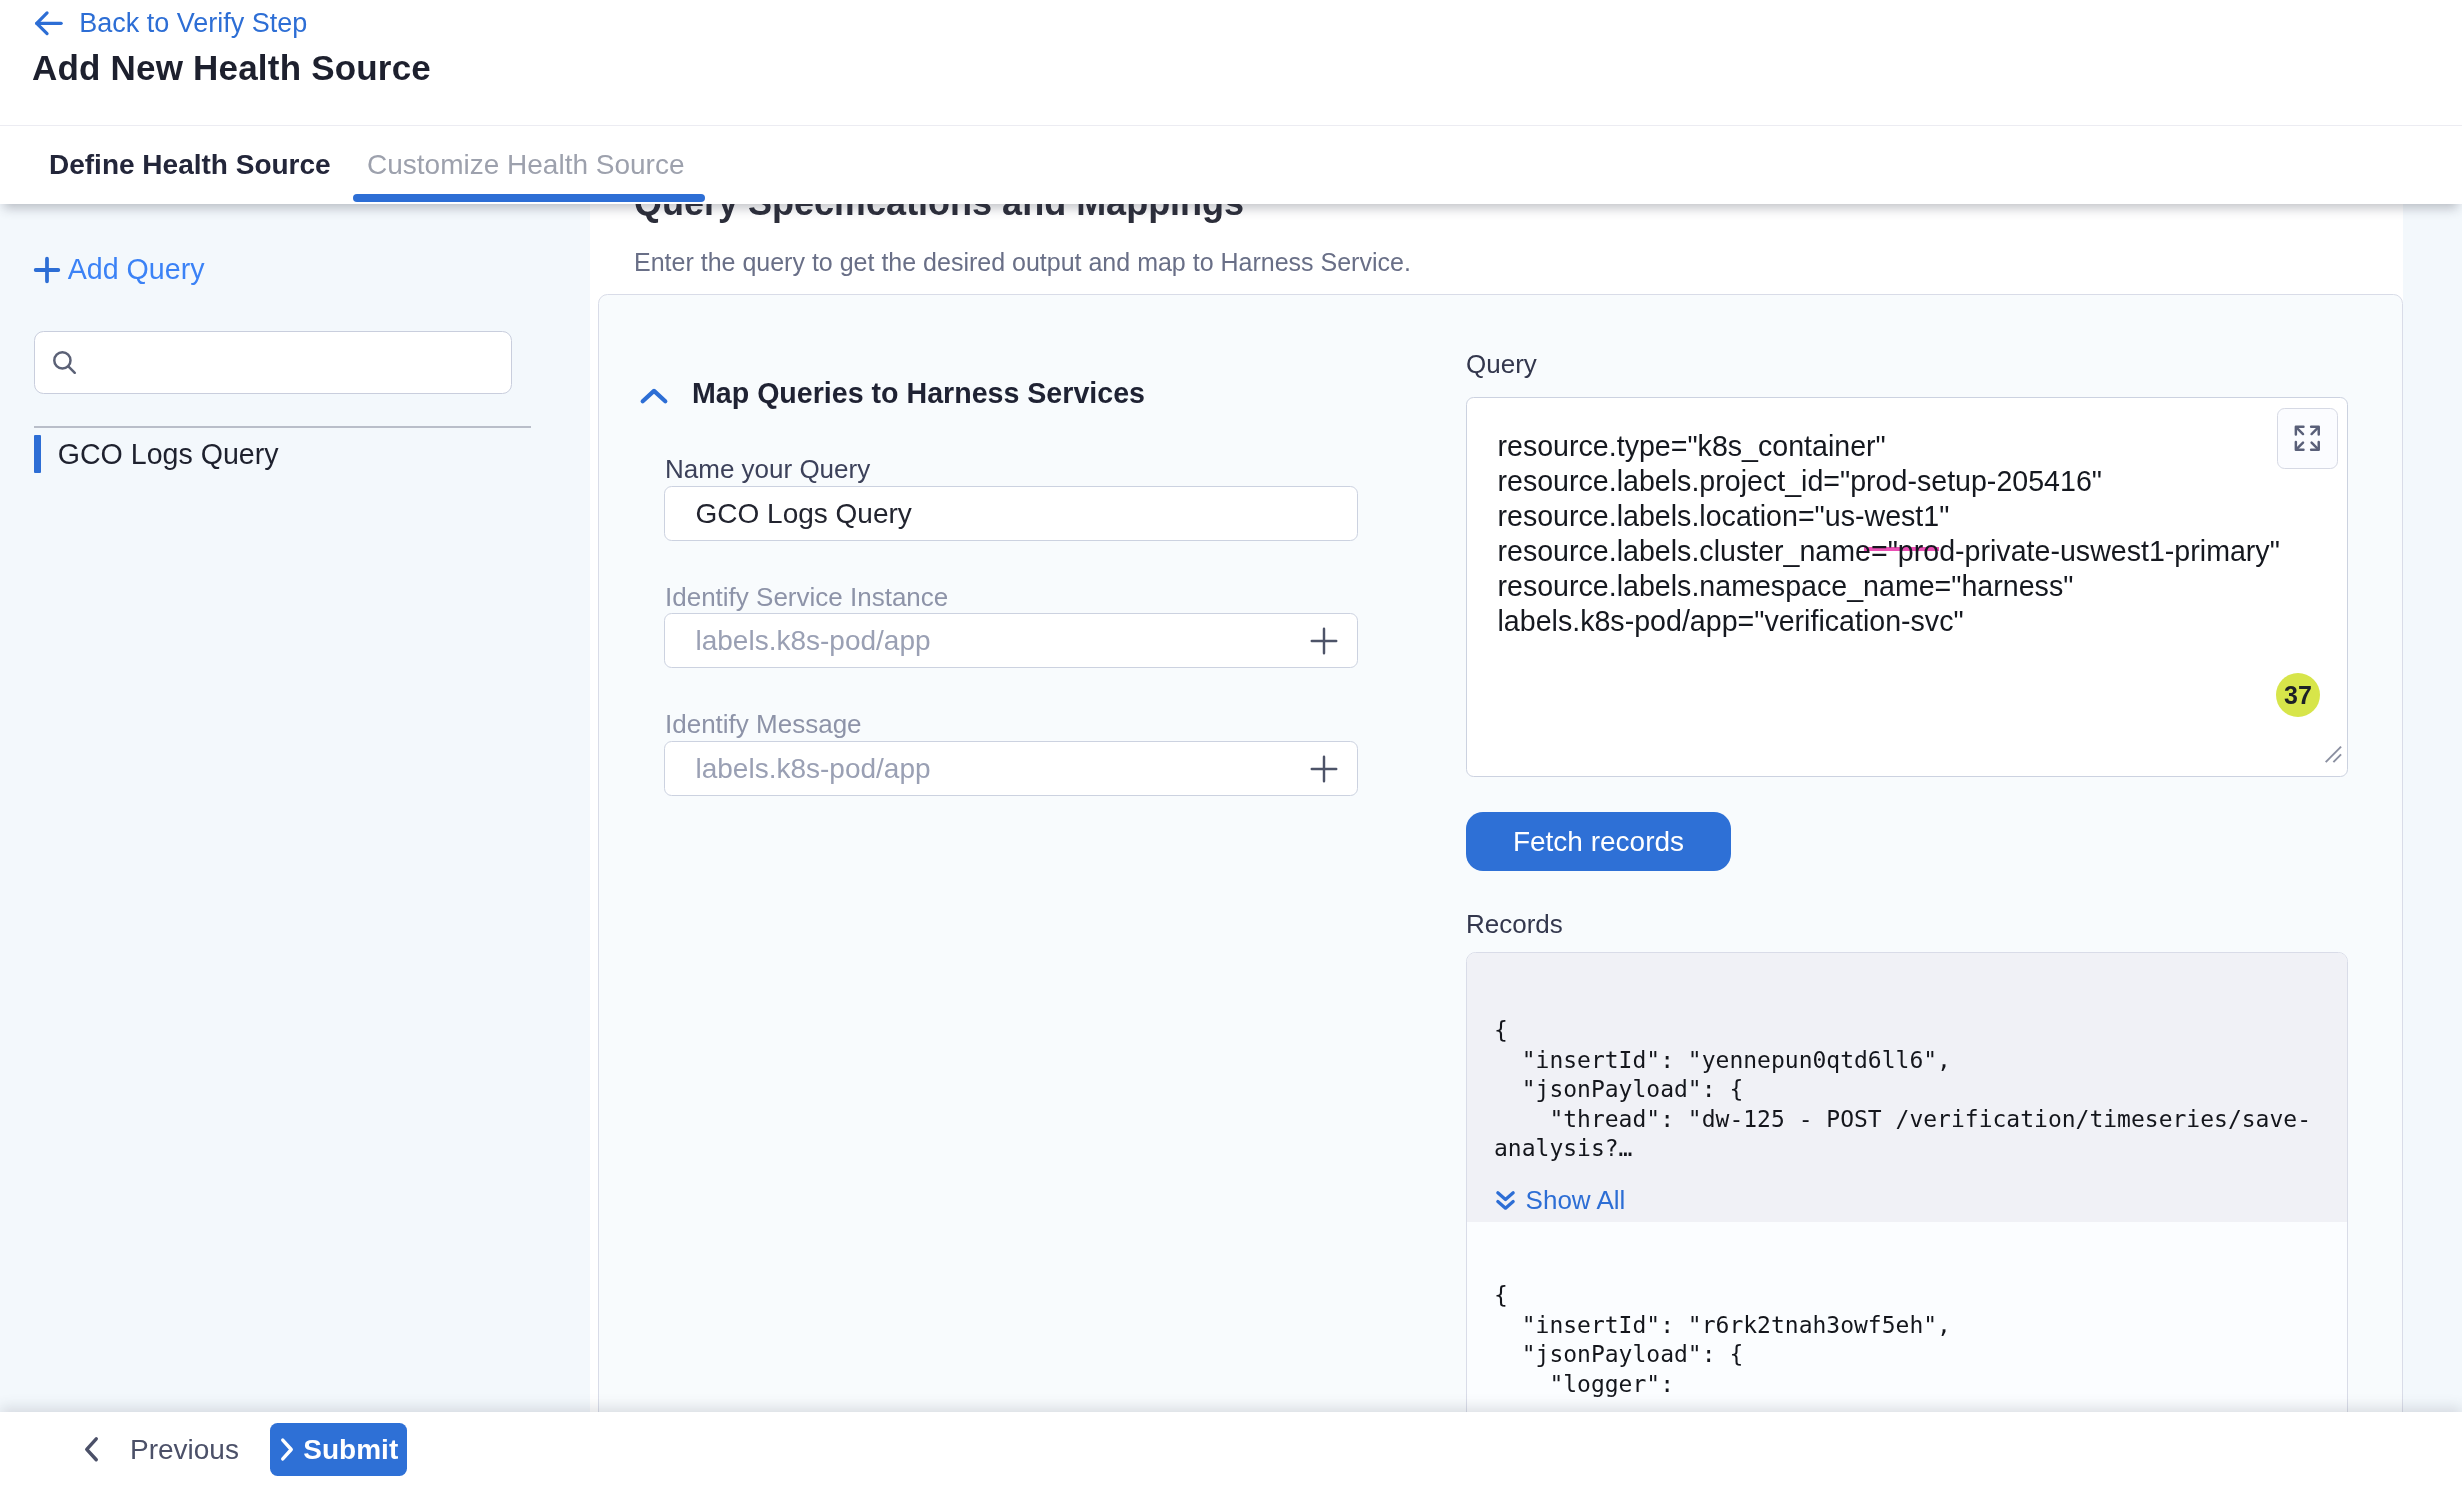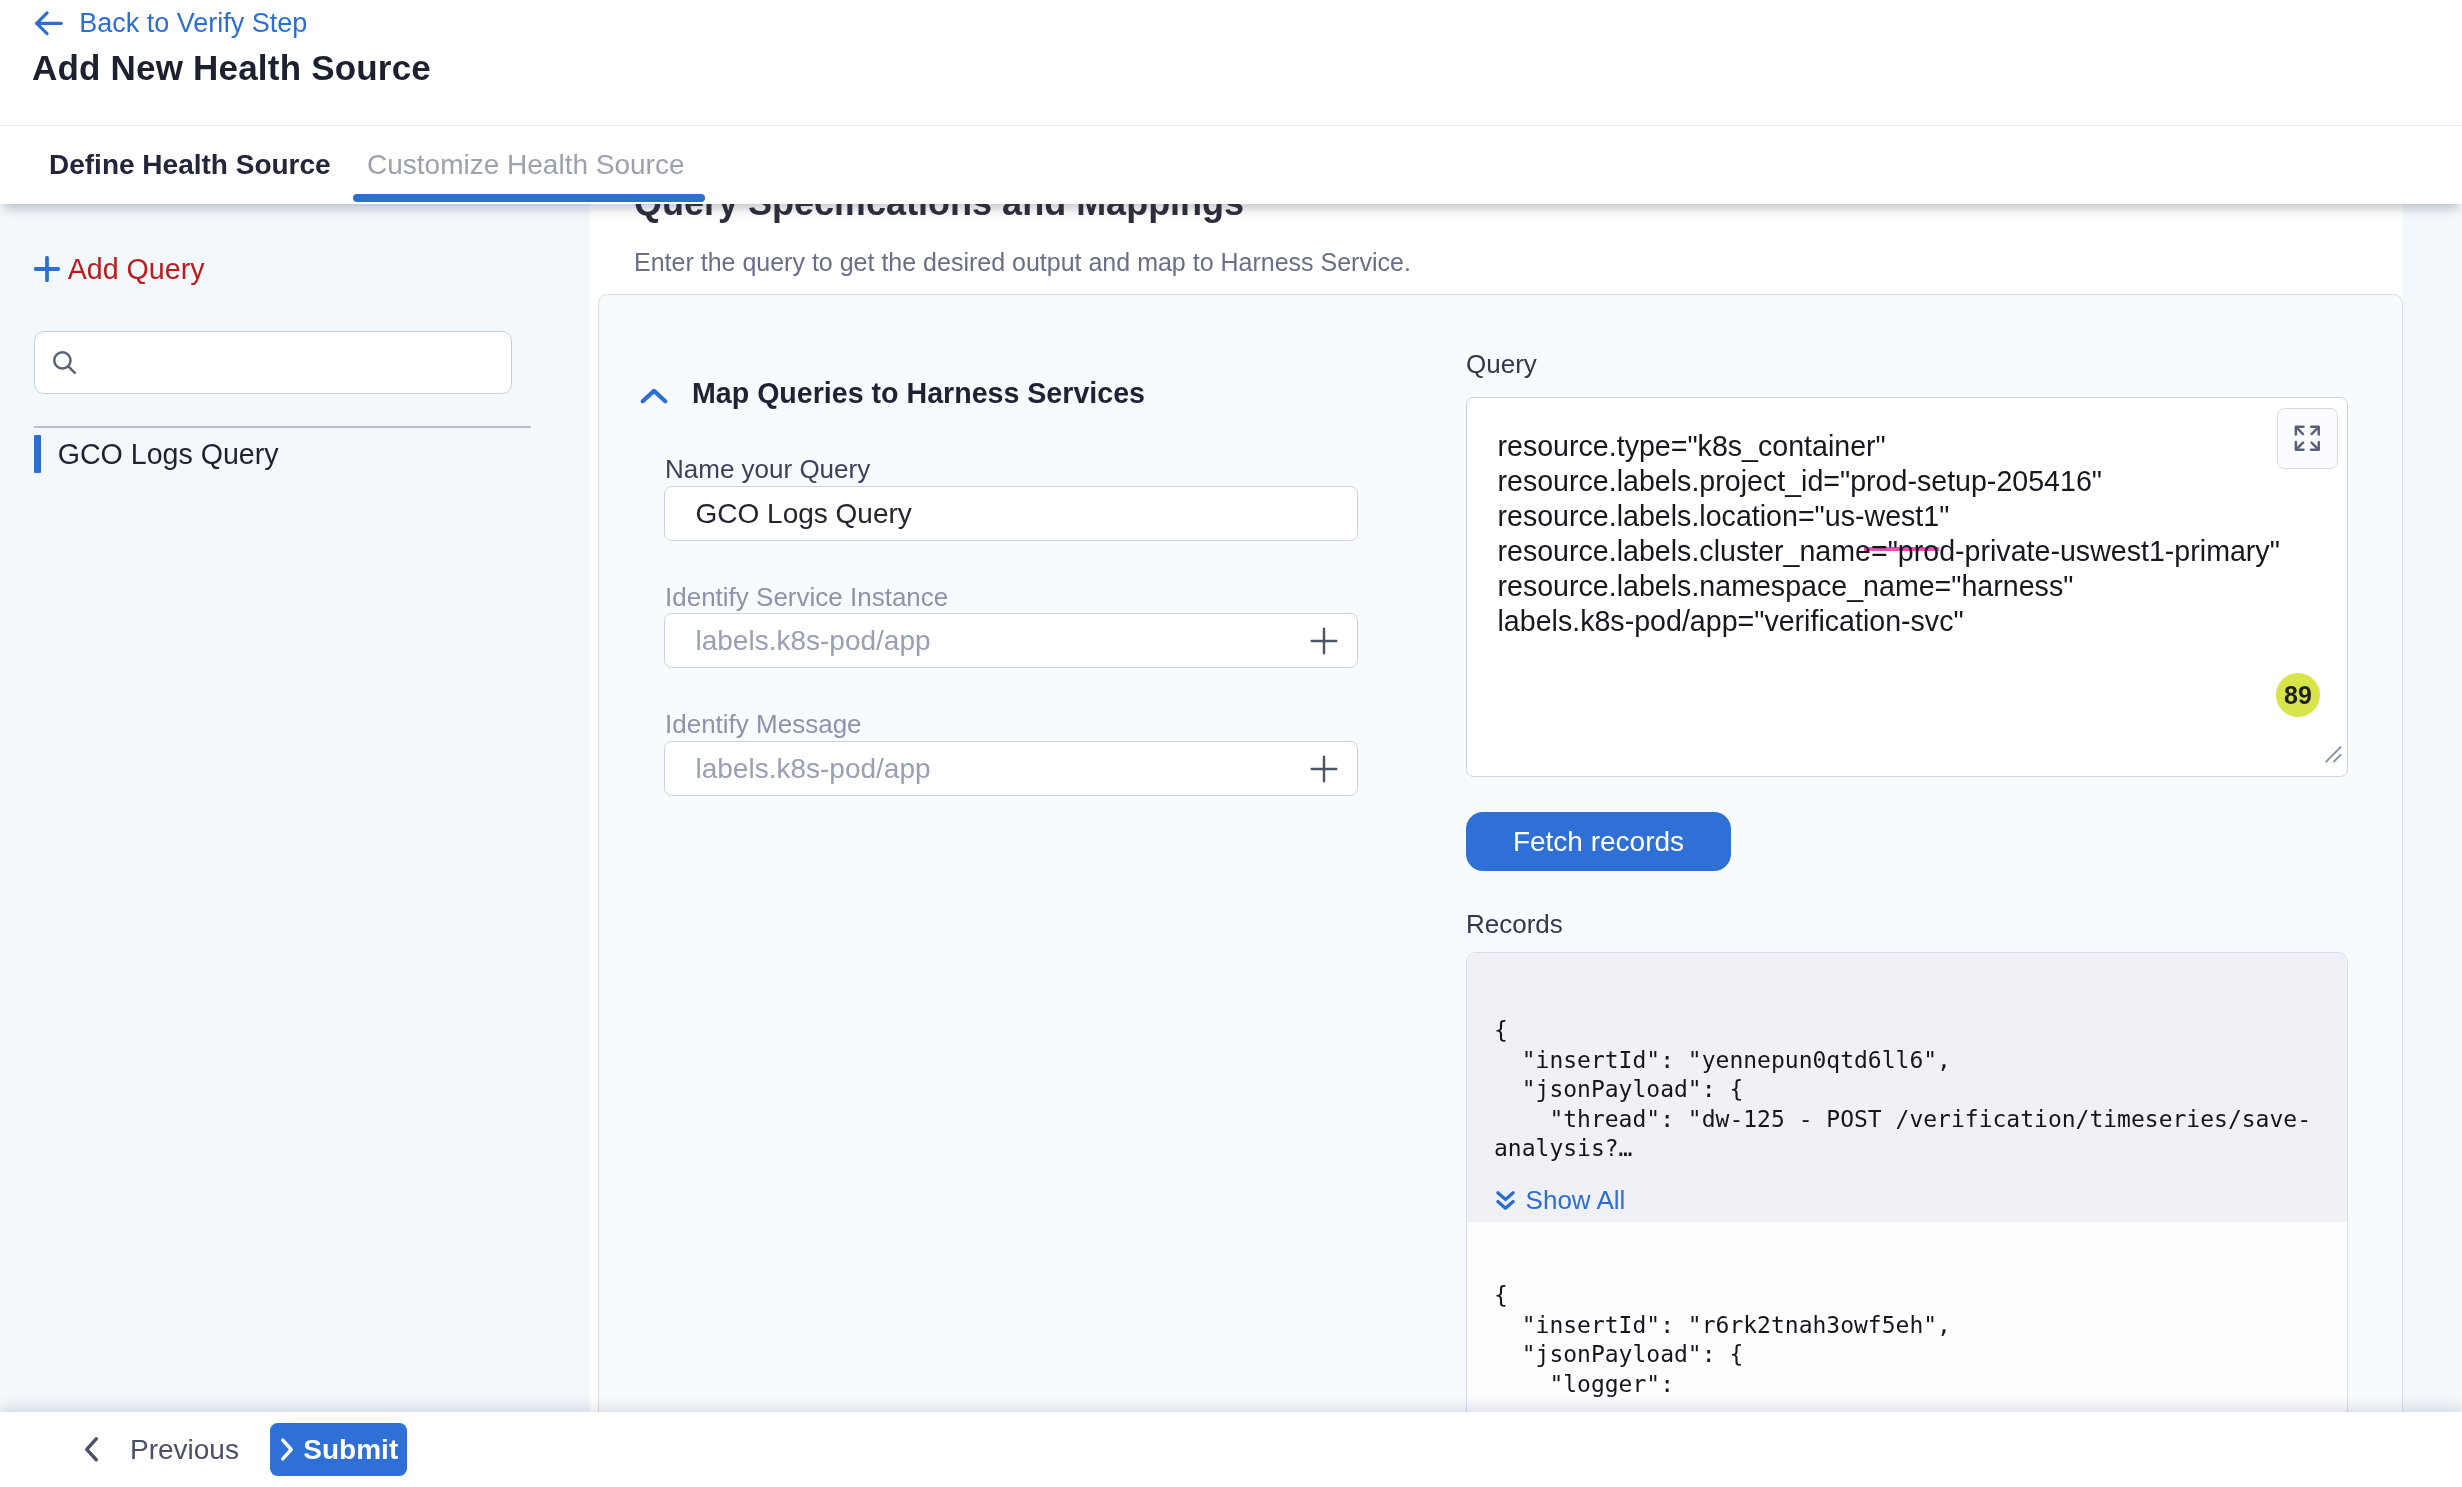--- a/index.html
+++ b/index.html
@@ -23,22 +23,22 @@
   .tab{top:0;height:78px;line-height:78px;font-size:28px;cursor:pointer;}
   .tab-define{left:49px;color:#23263a;font-weight:600;}
   .tab-customize{left:367px;color:#9da1ad;font-weight:500;}
   .tab-indicator{left:353px;bottom:1.9px;width:352px;height:8.6px;background:#2d6ed5;border-radius:4.8px;}
 
   
   .content-bg{left:0;top:203px;width:2462px;height:1285px;background:#f3f8fc;}
   .main-panel{left:590px;top:203px;width:1813px;height:1285px;background:#ffffff;}
 
   
-  .add-query{left:31px;top:253px;display:flex;align-items:flex-start;gap:4.8px;
-    color:#b91c1c;font-size:28.6px;font-weight:500;cursor:pointer;z-index:2;}
+  .add-query{left:31px;top:253px;display:flex;align-items:center;gap:4.8px;
+    color:#3b82f6;font-size:28.6px;font-weight:500;cursor:pointer;z-index:2;}
   .search-box{left:34px;top:331px;width:476px;height:61px;background:#ffffff;
     border:1px solid #c9cedd;border-radius:9.5px;display:flex;align-items:center;z-index:2;}
   .search-box input{border:none;outline:none;background:transparent;flex:1;
     font-size:27px;color:#1d202e;padding:0 13.3px 0 7.6px;font-family:"Liberation Sans",sans-serif;}
   .sidebar-divider{left:34px;top:426px;width:497px;height:1.9px;background:#b9bec9;z-index:2;}
   .query-item{left:34px;top:433px;width:495px;height:42px;display:flex;align-items:center;cursor:pointer;z-index:2;}
   .query-item .sel-bar{width:6.7px;height:38px;background:#2d6ed5;border-radius:1px;}
   .query-item .q-label{margin-left:17px;font-size:28.6px;color:#1e212e;}
 
   
@@ -189,21 +189,21 @@
           <path d="M11 3 H3 V11"></path>
             <path d="M3 3 L10 10" stroke-width="0"></path>
           <path d="M19 3 H27 V11"></path>
           <path d="M11 27 H3 V19"></path>
           <path d="M19 27 H27 V19"></path>
           <path d="M4 4 L10.5 10.5 M26 4 L19.5 10.5 M4 26 L10.5 19.5 M26 26 L19.5 19.5"></path>
         </svg>
       </span>
     </div>
 
-    <div class="char-badge">89</div>
+    <div class="char-badge">37</div>
 
     <span class="resize-grip">
       <svg width="25" height="25" viewBox="0 0 26 26" stroke="#8a8fa0" stroke-width="2">
         <path d="M8 24 L24 8"></path>
           <path d="M16 24 L24 16"></path>
       </svg>
     </span>
   </div>
 
   <div class="abs fetch-btn">

